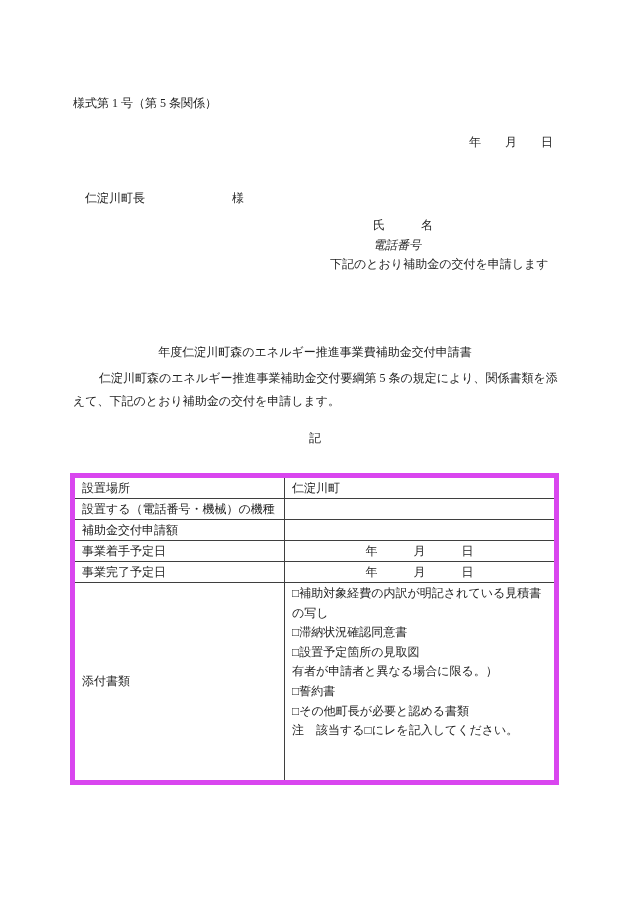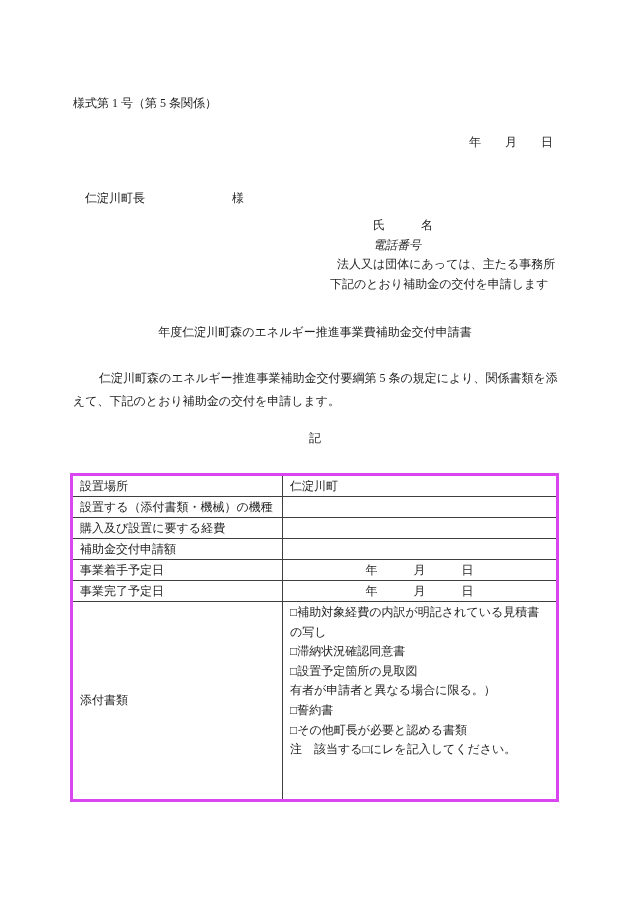--- a/index.html
+++ b/index.html
@@ -26,29 +26,29 @@
   .addressee-line { left: 73px; top: 174px; }
   .honorific { margin-left: 87px; }
 
   .applicant-block { left: 325px; top: 216px; }
   .applicant-block div { line-height: 19.5px; white-space: pre; }
   .indent-name  { margin-left: 48px; }
   .indent-phone { margin-left: 48px; font-style: italic; }
   .indent-note1 { margin-left: 12px; }
   .indent-note2 { margin-left: 5px; }
 
-  .doc-title { left: 0; top: 324px; width: 630px; text-align: center; }
+  .doc-title { left: 0; top: 344px; width: 630px; text-align: center; }
   .body-par  { left: 73px; top: 367px; width: 486px; }
   .body-par div { line-height: 23px; white-space: pre; }
   .body-indent { text-indent: 26px; }
   .record-mark { left: 0; top: 430px; width: 630px; text-align: center; }
 
   .doc-table {
     left: 70px; top: 473px; width: 489px;
-    border: 3px solid #d946ef;
+    border: 5px solid #d946ef;
     box-sizing: border-box;
   }
   .t-row { display: flex; border-bottom: 1px solid #3f3f3f; height: 21px; box-sizing: border-box; }
   .t-row.attach-row { height: 197px; border-bottom: none; }
   .t-label {
     width: 210px; flex: 0 0 210px;
     border-right: 1px solid #3f3f3f;
     padding-left: 7px;
     display: flex; align-items: center;
     box-sizing: border-box;
@@ -80,49 +80,44 @@
 
   <div class="abs line date-line">年　　月　　日</div>
 
   <div class="abs line addressee-line">
     <span>仁淀川町長</span><span class="honorific">様</span>
   </div>
 
   <div class="abs applicant-block">
     <div class="indent-name">氏　　　名</div>
     <div class="indent-phone">電話番号</div>
-    <div class="indent-note1">法人又は団体にあっては、主たる事務所</div>
     <div class="indent-note2">下記のとおり補助金の交付を申請します</div>
   </div>
 
   <div class="abs line doc-title">年度仁淀川町森のエネルギー推進事業費補助金交付申請書</div>
 
   <div class="abs body-par">
     <div class="body-indent">仁淀川町森のエネルギー推進事業補助金交付要綱第 5 条の規定により、関係書類を添</div>
     <div>えて、下記のとおり補助金の交付を申請します。</div>
   </div>
 
   <div class="abs line record-mark">記</div>
 
   <div class="abs doc-table">
 
     <div class="t-row">
       <div class="t-label">設置場所</div>
       <div class="t-value val-left">仁淀川町</div>
     </div>
 
     <div class="t-row">
-      <div class="t-label">設置する（添付書類・機械）の機種</div>
+      <div class="t-label">設置する（電話番号・機械）の機種</div>
       <div class="t-value val-left"></div>
     </div>
 
-    <div class="t-row">
-      <div class="t-label">購入及び設置に要する経費</div>
-      <div class="t-value val-left"></div>
-    </div>
 
     <div class="t-row">
       <div class="t-label">補助金交付申請額</div>
     </div>
 
     <div class="t-row">
       <div class="t-label">事業着手予定日</div>
       <div class="t-value val-center">年　　　月　　　日</div>
     </div>
 

